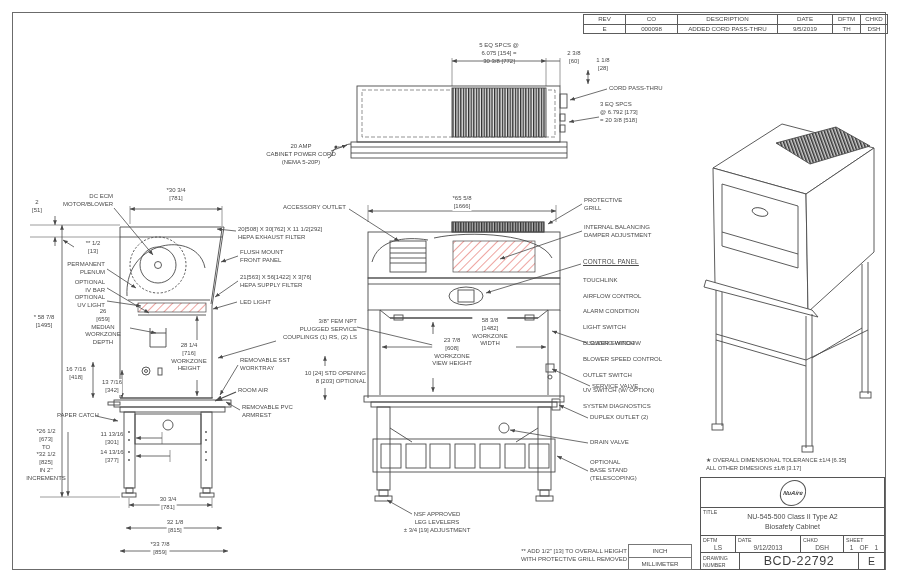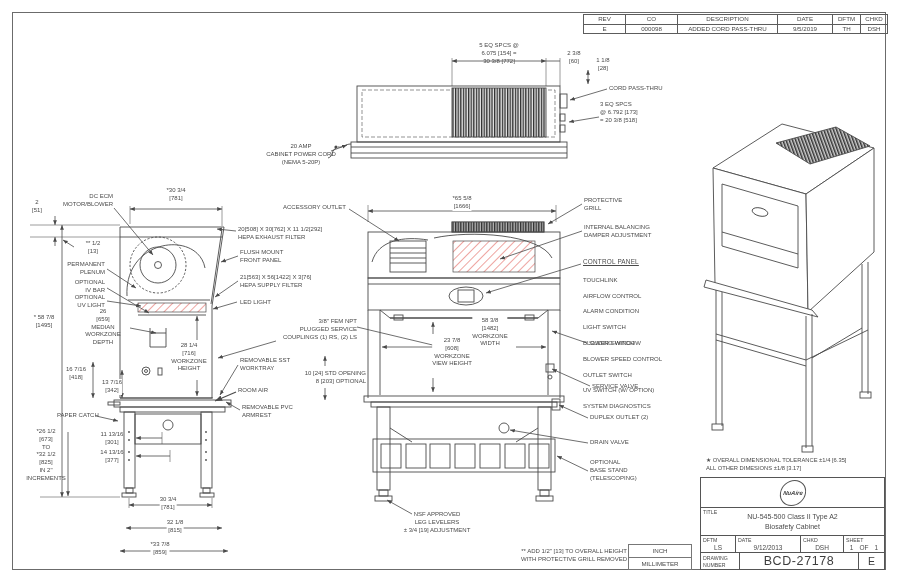--- a/index.html
+++ b/index.html
@@ -440,17 +440,17 @@
       <div class="cell" style="flex:1">
         <span class="cap">SHEET</span>
         <span style="margin-right:6px">1</span>
         <span style="margin-right:6px">OF</span>
         <span>1</span>
       </div>
     </div>
     <div class="tb-draw">
       <div class="dlab">DRAWING
 NUMBER</div>
-      <div class="dnum">BCD-27178</div>
+      <div class="dnum">BCD-22792</div>
       <div class="drev">E</div>
     </div>
   </div>
 </div>
 
 </body></html>

